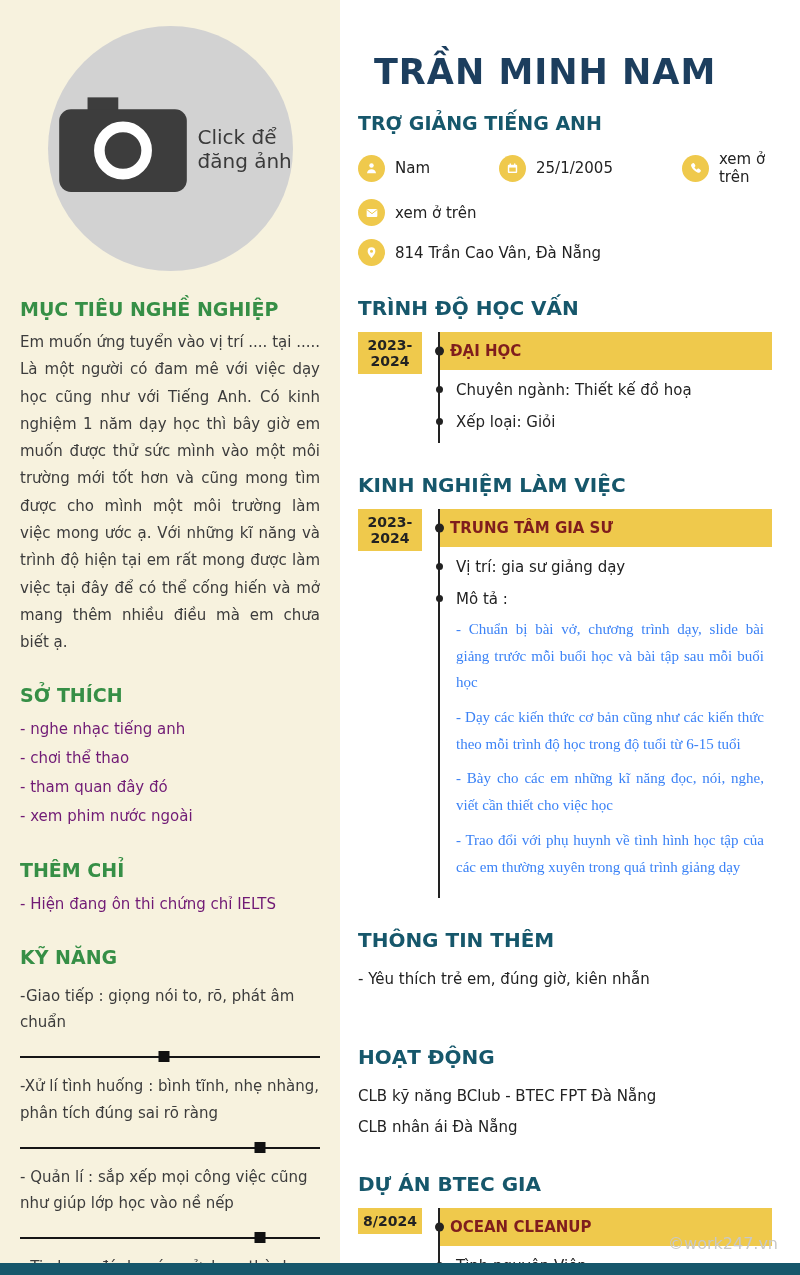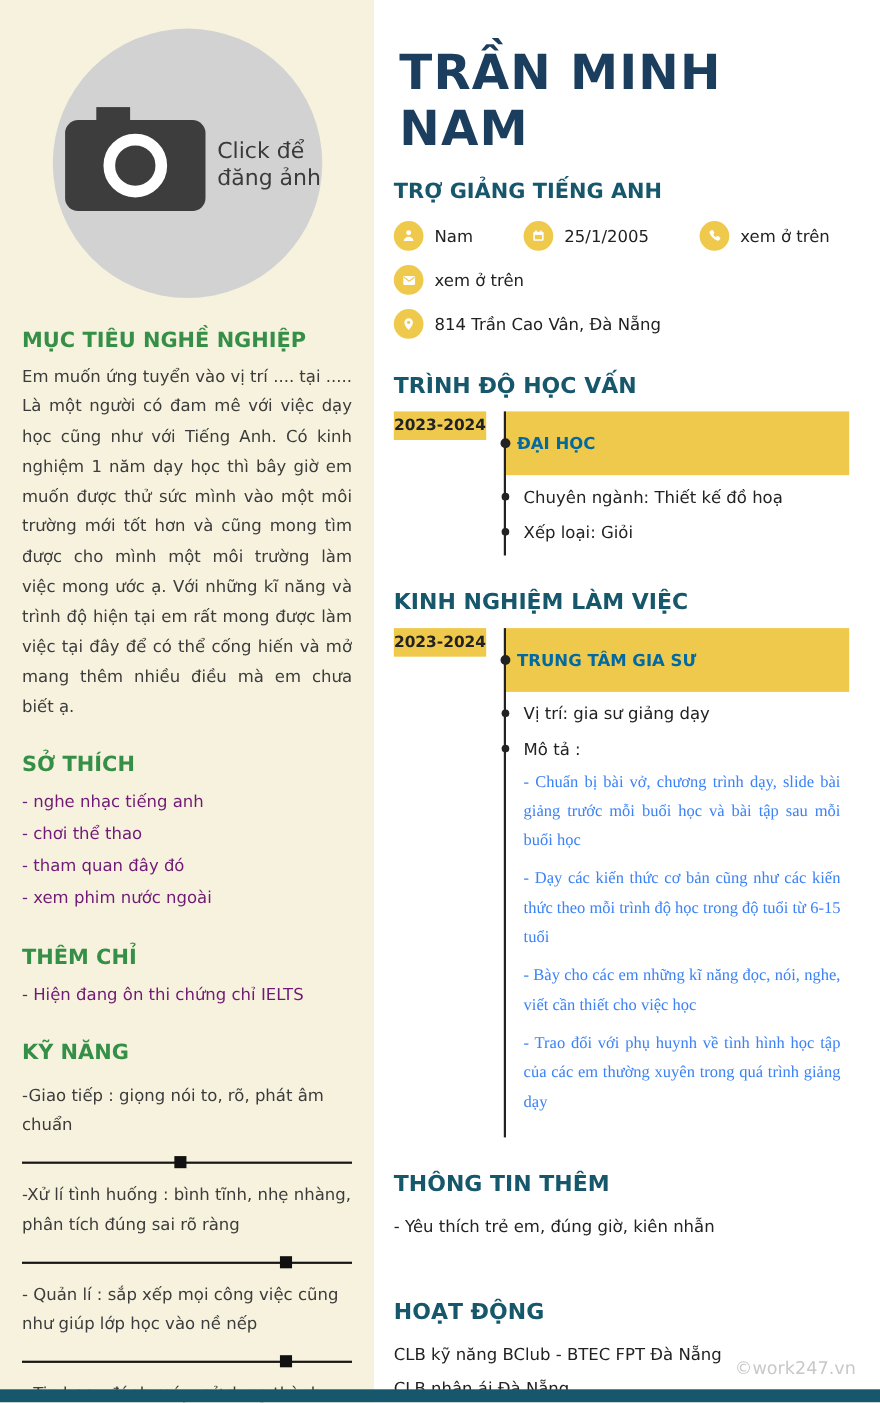--- a/index.html
+++ b/index.html
@@ -49,54 +49,54 @@
   .skill-bar { position: relative; height: 2px; background: #161616; margin: 21px 0 8px; }
   .skill-marker {
     position: absolute; top: -5px;
     width: 11px; height: 11px; background: #111;
     transform: translateX(-50%);
   }
 
   
   .main { flex: 1; padding: 36px 28px 0 18px; }
   .cv-name {
-    margin: 5px; font-size: 44px; font-weight: 700;
+    margin: 16px; font-size: 35px; font-weight: 700;
     color: var(--name-color, #1c3e5e); letter-spacing: 1px;
   }
   .job-title {
     font-size: 19px; font-weight: 700;
     color: var(--accent-teal, #16576b);
     margin: 20px 0 16px;
   }
-  .contact-row { display: flex; gap: 46px; align-items: center; margin-bottom: 13px; }
+  .contact-row { display: flex; gap: 69px; align-items: center; margin-bottom: 13px; }
   .contact { display: flex; align-items: center; gap: 10px; font-size: 15px; color: #222; }
   .cicon {
     width: 27px; height: 27px; border-radius: 50%;
     background: var(--accent-yellow, #efc94c);
     display: grid; place-items: center; flex-shrink: 0;
   }
   .section-title {
     font-size: 20px; font-weight: 700;
     color: var(--accent-teal, #16576b);
     margin: 30px 0 12px;
   }
   .mt-lg { margin-top: 50px; }
   .entry { display: flex; align-items: flex-start; }
   .entry-date {
-    width: 84px; flex-shrink: 0;
+    width: 64px; flex-shrink: 0;
     background: var(--accent-yellow, #efc94c);
     color: #222; font-weight: 700; font-size: 14px;
     text-align: center; padding: 5px 0; margin-right: 16px;
   }
   .entry-body { flex: 1; border-left: 2px solid #222; padding-bottom: 10px; }
   .entry-heading {
     position: relative;
     background: var(--accent-yellow, #efc94c);
-    font-weight: 700; font-size: 15px; color: #0369a1;
-    padding: 20px 10px;
+    font-weight: 700; font-size: 15px; color: #7f1d1d;
+    padding: 10px 10px;
   }
   .hdot {
     position: absolute; left: -5.5px; top: 50%;
     transform: translateY(-50%);
     width: 9px; height: 9px; border-radius: 50%; background: #222;
   }
   .entry-detail {
     position: relative; font-size: 15px; color: #222;
     padding: 9px 4px 0 16px; line-height: 1.5;
   }

